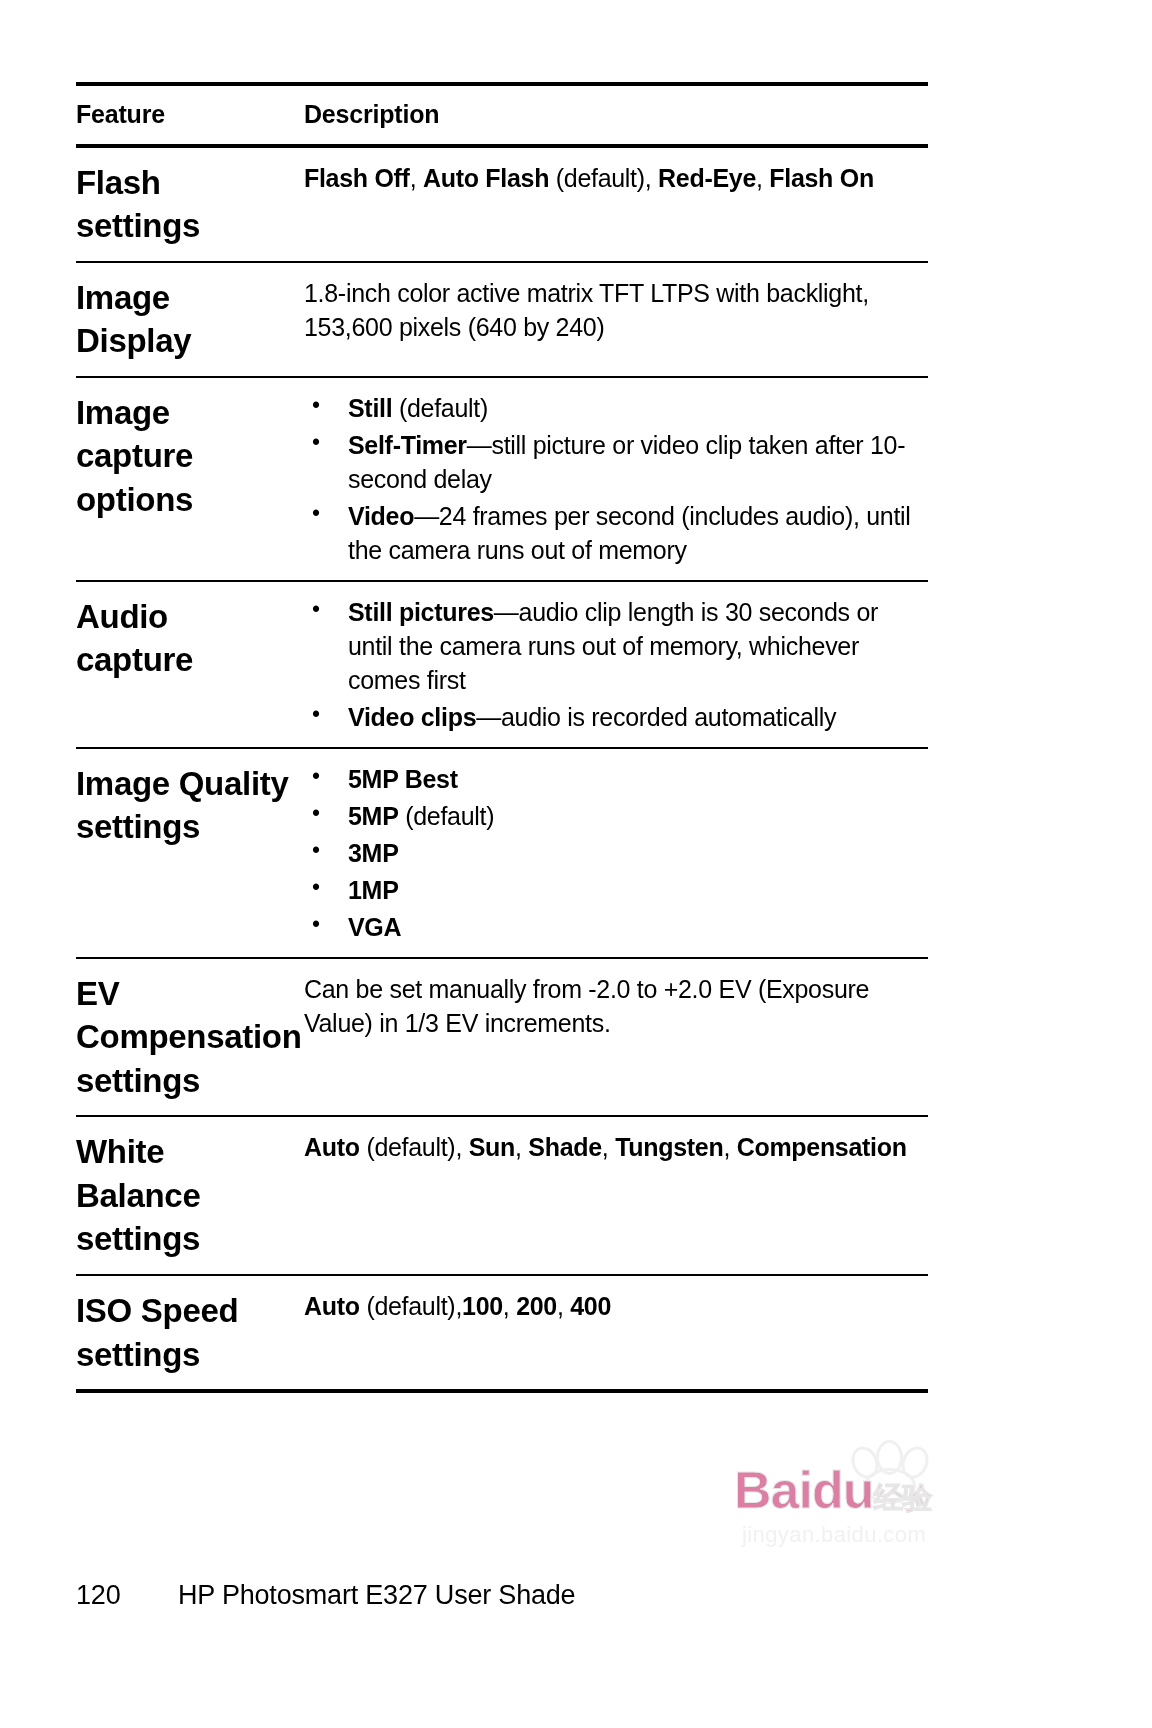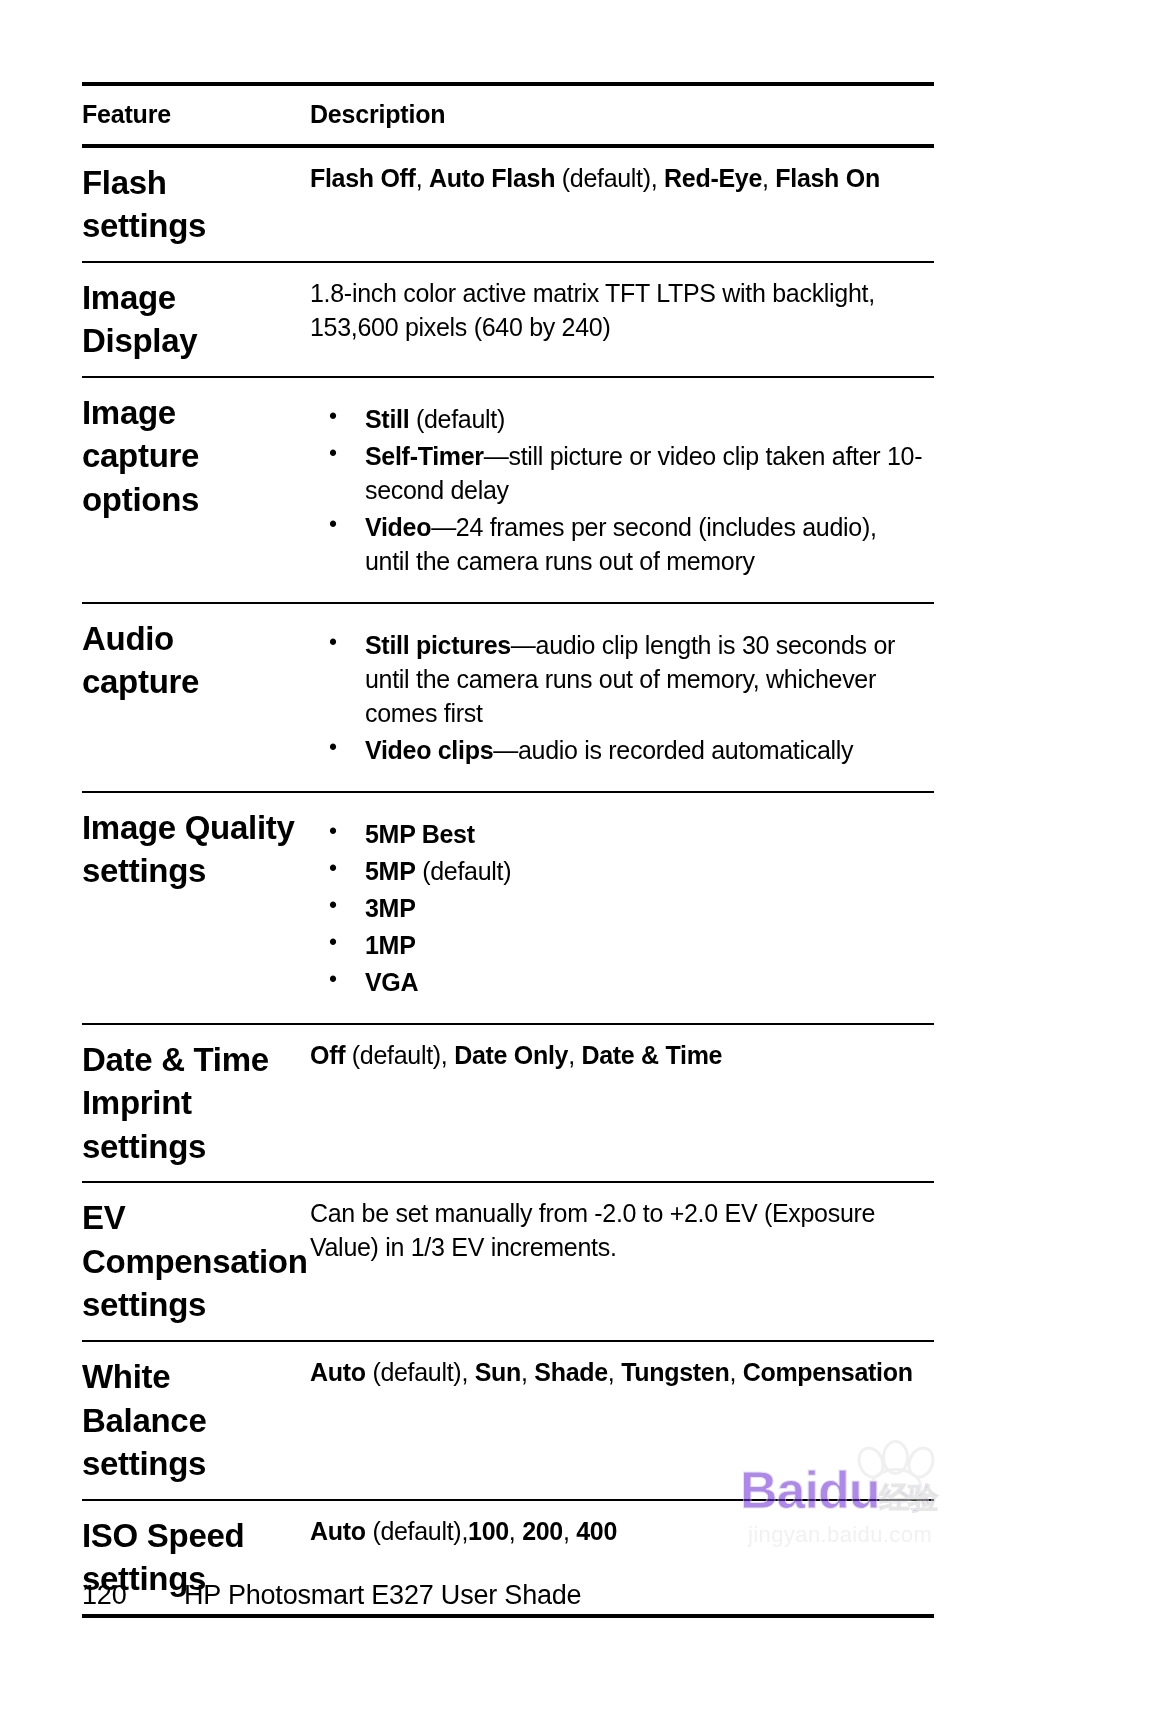--- a/index.html
+++ b/index.html
@@ -14,21 +14,21 @@
     position: relative;
     overflow: hidden;
     font-family: "Liberation Sans", "DejaVu Sans", sans-serif;
     color: #000000;
     -webkit-font-smoothing: antialiased;
   }
 
   
   .page {
     position: absolute;
-    left: 14px; top: 0;
+    left: 8px; top: 0;
     width: 928px;
     height: 1728px;
     text-decoration: underline;
   }
 
   
   .spec-table {
     position: absolute;
     left: 68px;
     top: 82px;
@@ -74,21 +74,21 @@
     font-size: 25px;
     font-weight: normal;
     letter-spacing: -0.3px;
     line-height: 1.36;
   }
   .desc b, .desc strong { font-weight: bold; }
 
   
   ul.blist {
     list-style: none;
-    margin: 11px;
+    margin: 0;
     padding: 0;
   }
   ul.blist > li {
     position: relative;
     padding-left: 44px;
     margin: 0 0 3px 0;
     line-height: 1.36;
   }
   ul.blist > li:last-child { margin-bottom: 0; }
   ul.blist > li::before {
@@ -125,21 +125,21 @@
     height: 118px;
     pointer-events: none;
     opacity: 0.55;
   }
   .watermark .wm-main {
     position: absolute;
     left: 0; top: 22px;
     font-size: 52px;
     font-weight: bold;
     letter-spacing: -1px;
-    color: #6d28d9;
+    color: #be185d;
     -webkit-text-stroke: 1px #d5d5d5;
     white-space: nowrap;
   }
   .watermark .wm-paws {
     position: absolute;
     left: 112px;
     top: 0px;
     width: 92px;
     height: 56px;
   }
@@ -217,24 +217,20 @@
             <ul class="blist">
               <li><b>5MP Best</b></li>
               <li><b>5MP</b> (default)</li>
               <li><b>3MP</b></li>
               <li><b>1MP</b></li>
               <li><b>VGA</b></li>
             </ul>
           </td>
         </tr>
         <tr class="row-body">
-          <td class="cell cell-feature feature">Date &amp; Time Imprint settings</td>
-          <td class="cell desc"><span><b>Off</b> (default), <b>Date Only</b>, <b>Date &amp; Time</b></span></td>
-        </tr>
-        <tr class="row-body">
           <td class="cell cell-feature feature">EV Compensation settings</td>
           <td class="cell desc"><span>Can be set manually from -2.0 to +2.0 EV (Exposure Value) in 1/3 EV increments.</span></td>
         </tr>
         <tr class="row-body">
           <td class="cell cell-feature feature">White Balance settings</td>
           <td class="cell desc"><span><b>Auto</b> (default), <b>Sun</b>, <b>Shade</b>, <b>Tungsten</b>, <b>Compensation</b></span></td>
         </tr>
         <tr class="row-body last">
           <td class="cell cell-feature feature">ISO Speed settings</td>
           <td class="cell desc"><span><b>Auto</b> (default),<b>100</b>, <b>200</b>, <b>400</b></span></td>

